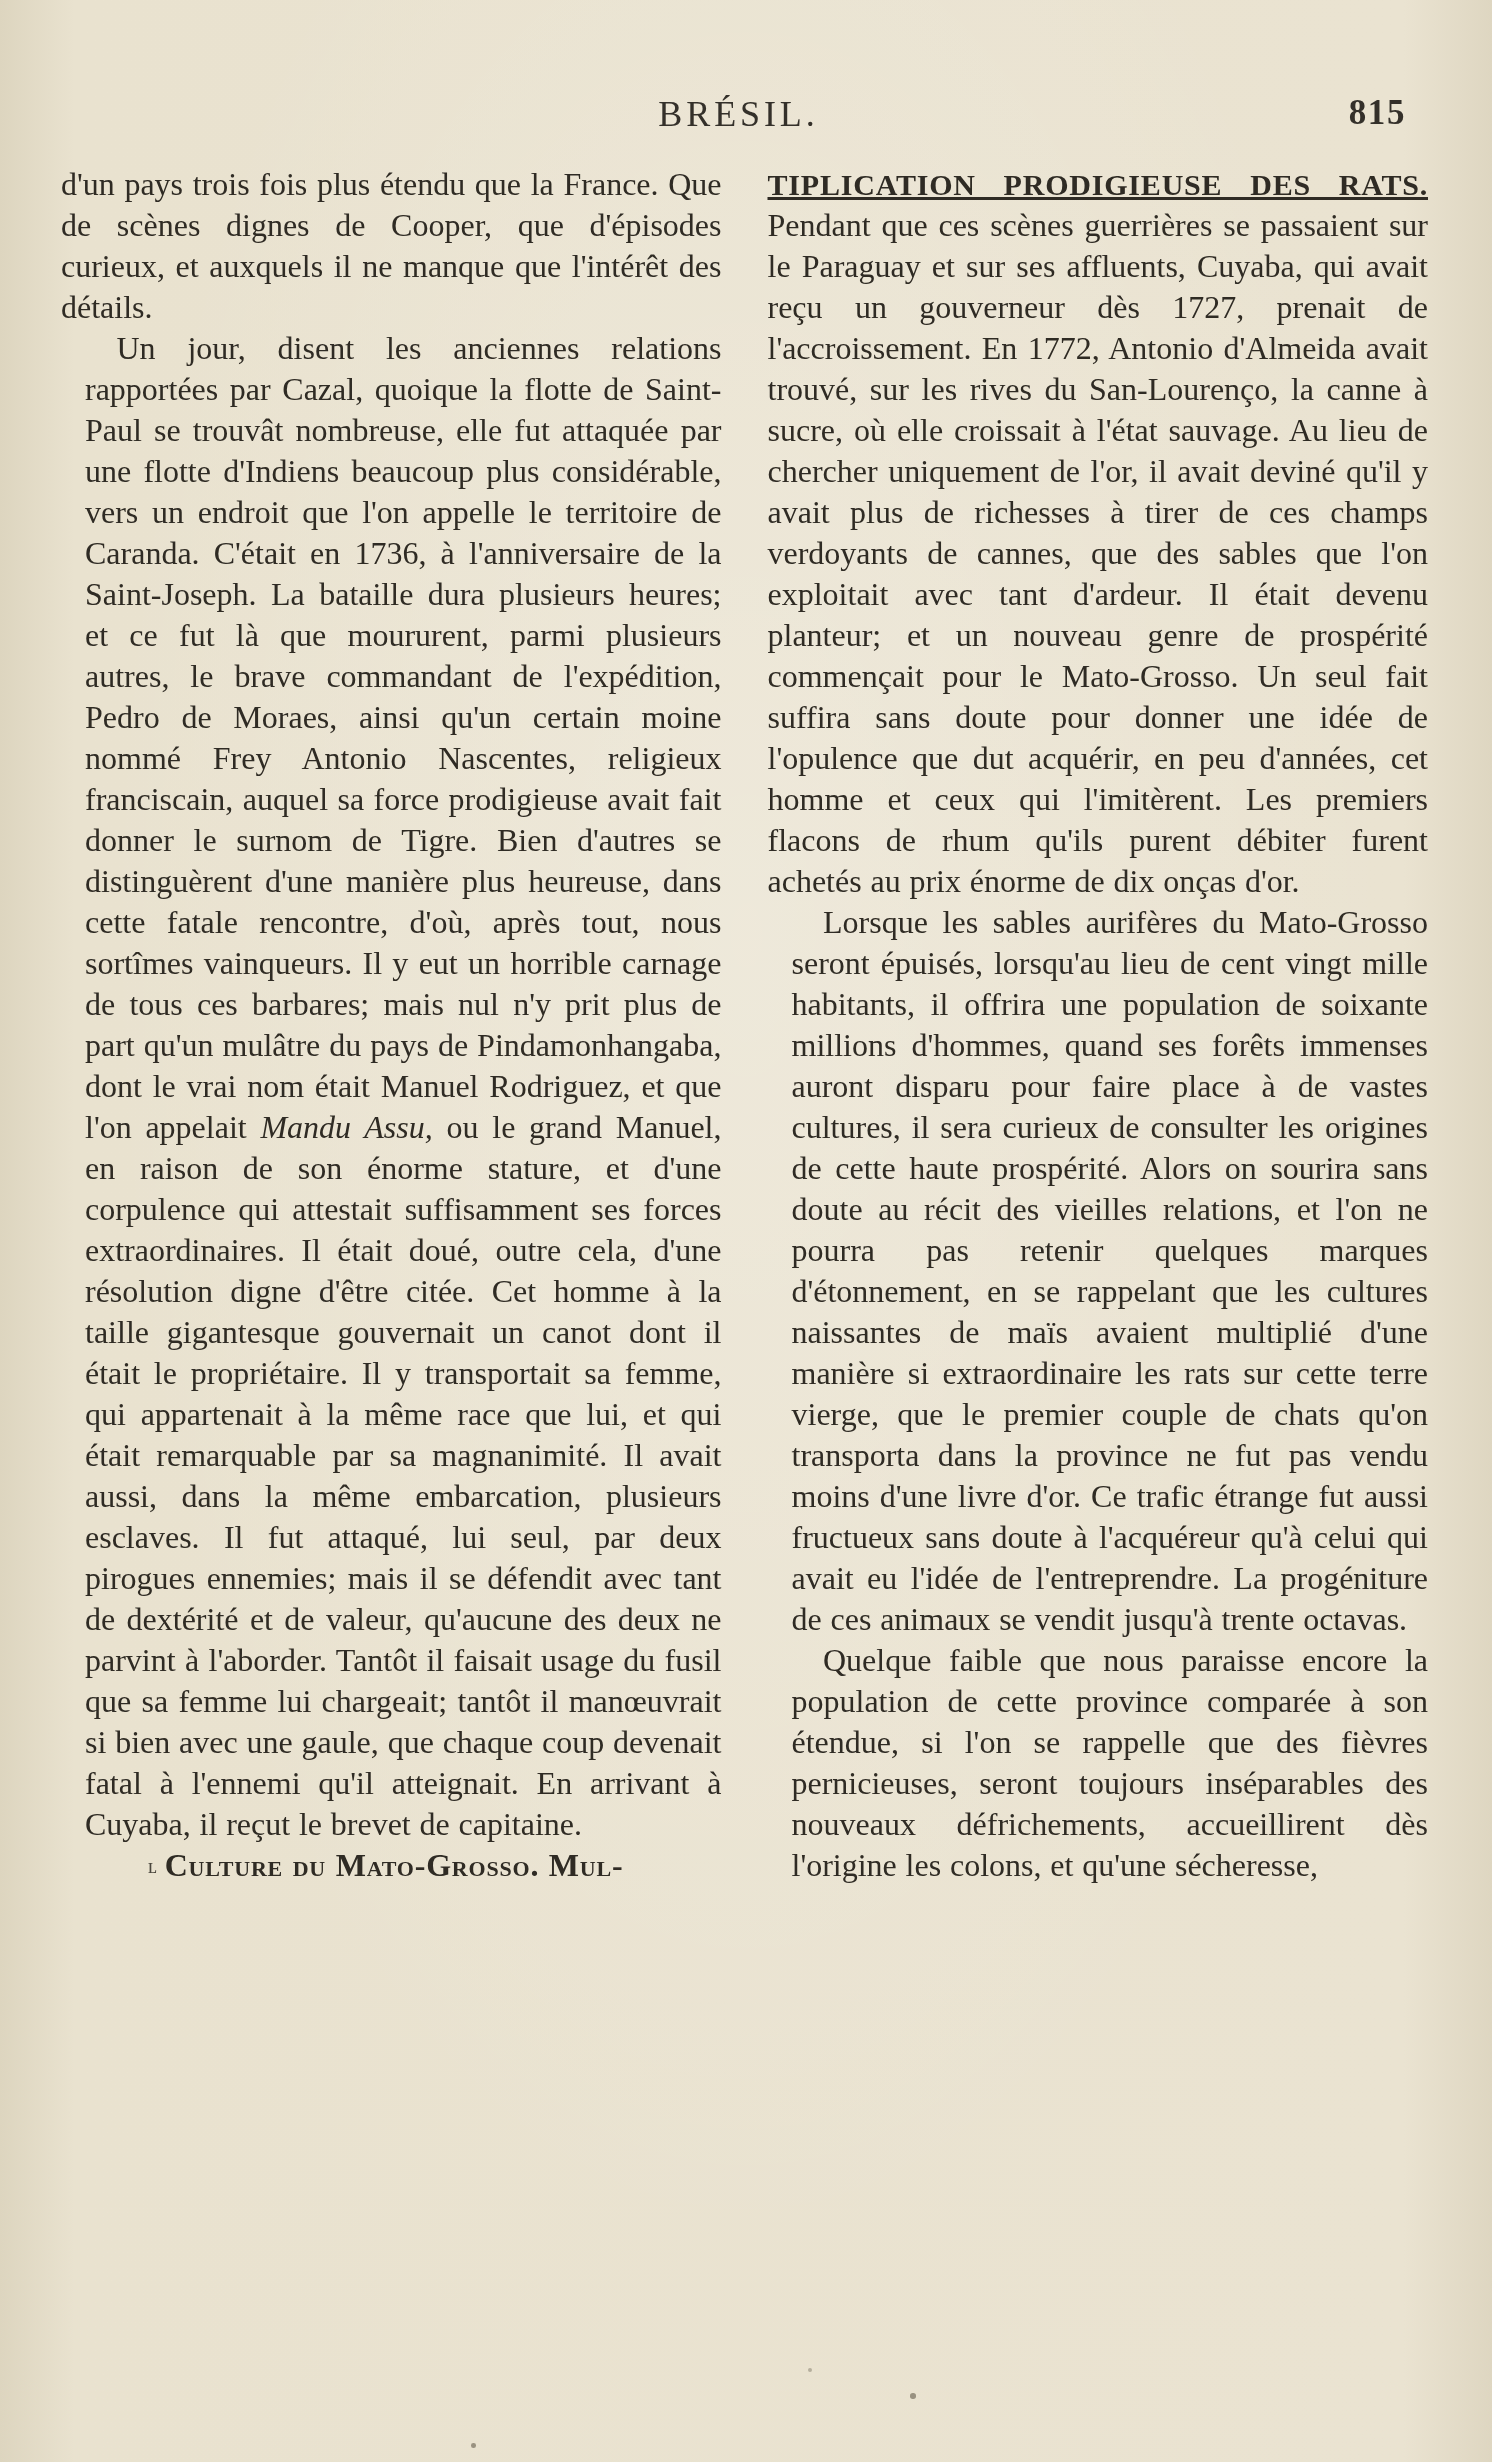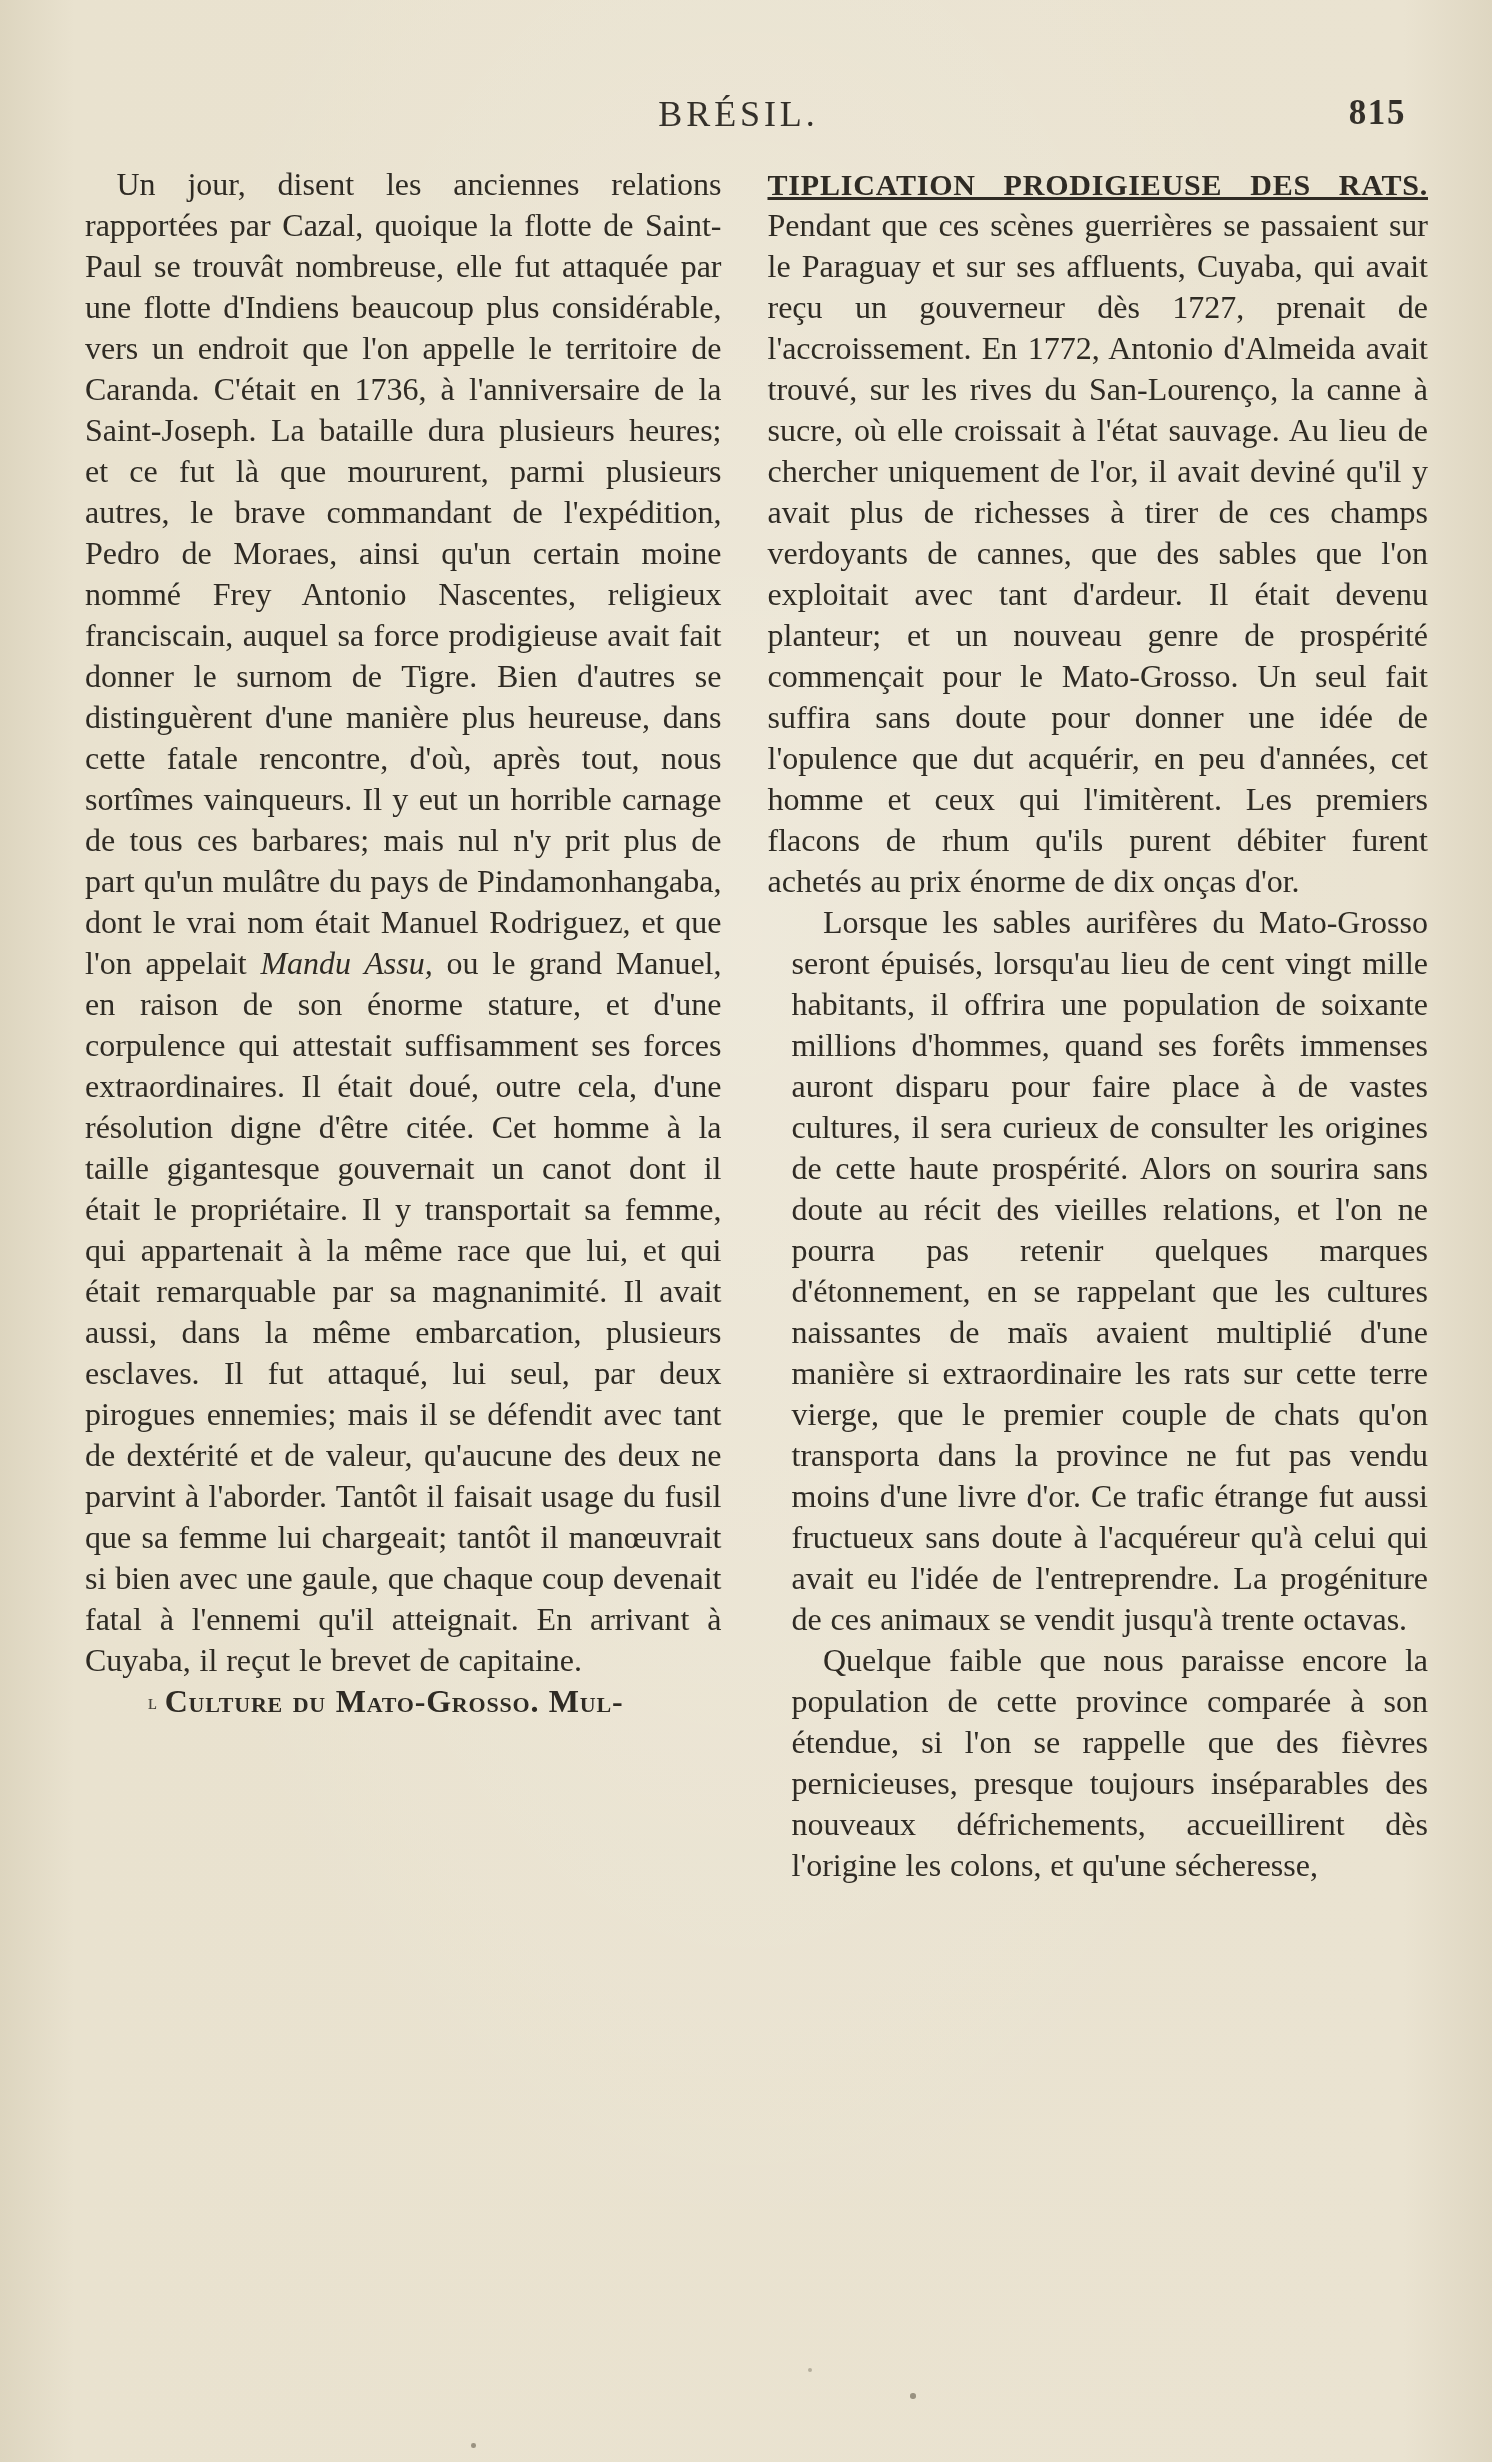--- a/index.html
+++ b/index.html
@@ -95,32 +95,33 @@
 <div class="page">
 
   <div class="header">
     <div class="page-title">BRÉSIL.</div>
     <div class="page-number">815</div>
   </div>
 
   <div class="columns">
 
     <div class="col">
+      <p class="para"><span>d'un pays trois fois plus étendu que la France. Que de scènes dignes de Cooper, que d'épisodes curieux, et auxquels il ne manque que l'intérêt des détails.</span></p>
 
       <p class="para indent"><span>Un jour, disent les anciennes relations rapportées par Cazal, quoique la flotte de Saint-Paul se trouvât nombreuse, elle fut attaquée par une flotte d'Indiens beaucoup plus considérable, vers un endroit que l'on appelle le territoire de Caranda. C'était en 1736, à l'anniversaire de la Saint-Joseph. La bataille dura plusieurs heures; et ce fut là que moururent, parmi plusieurs autres, le brave commandant de l'expédition, Pedro de Moraes, ainsi qu'un certain moine nommé Frey Antonio Nascentes, religieux franciscain, auquel sa force prodigieuse avait fait donner le surnom de Tigre. Bien d'autres se distinguèrent d'une manière plus heureuse, dans cette fatale rencontre, d'où, après tout, nous sortîmes vainqueurs. Il y eut un horrible carnage de tous ces barbares; mais nul n'y prit plus de part qu'un mulâtre du pays de Pindamonhangaba, dont le vrai nom était Manuel Rodriguez, et que l'on appelait </span><i>Mandu Assu,</i><span> ou le grand Manuel, en raison de son énorme stature, et d'une corpulence qui attestait suffisamment ses forces extraordinaires. Il était doué, outre cela, d'une résolution digne d'être citée. Cet homme à la taille gigantesque gouvernait un canot dont il était le propriétaire. Il y transportait sa femme, qui appartenait à la même race que lui, et qui était remarquable par sa magnanimité. Il avait aussi, dans la même embarcation, plusieurs esclaves. Il fut attaqué, lui seul, par deux pirogues ennemies; mais il se défendit avec tant de dextérité et de valeur, qu'aucune des deux ne parvint à l'aborder. Tantôt il faisait usage du fusil que sa femme lui chargeait; tantôt il manœuvrait si bien avec une gaule, que chaque coup devenait fatal à l'ennemi qu'il atteignait. En arrivant à Cuyaba, il reçut le brevet de capitaine.</span></p>
 
       <p class="para indent"><span class="margin-mark">ʟ</span><span class="smallcaps-bold">Culture du Mato-Grosso. Mul-</span></p>
     </div>
 
     <div class="col">
       <p class="para"><span class="allcaps-bold">TIPLICATION PRODIGIEUSE DES RATS.</span><span> Pendant que ces scènes guerrières se passaient sur le Paraguay et sur ses affluents, Cuyaba, qui avait reçu un gouverneur dès 1727, prenait de l'accroissement. En 1772, Antonio d'Almeida avait trouvé, sur les rives du San-Lourenço, la canne à sucre, où elle croissait à l'état sauvage. Au lieu de chercher uniquement de l'or, il avait deviné qu'il y avait plus de richesses à tirer de ces champs verdoyants de cannes, que des sables que l'on exploitait avec tant d'ardeur. Il était devenu planteur; et un nouveau genre de prospérité commençait pour le Mato-Grosso. Un seul fait suffira sans doute pour donner une idée de l'opulence que dut acquérir, en peu d'années, cet homme et ceux qui l'imitèrent. Les premiers flacons de rhum qu'ils purent débiter furent achetés au prix énorme de dix onças d'or.</span></p>
 
       <p class="para indent"><span>Lorsque les sables aurifères du Mato-Grosso seront épuisés, lorsqu'au lieu de cent vingt mille habitants, il offrira une population de soixante millions d'hommes, quand ses forêts immenses auront disparu pour faire place à de vastes cultures, il sera curieux de consulter les origines de cette haute prospérité. Alors on sourira sans doute au récit des vieilles relations, et l'on ne pourra pas retenir quelques marques d'étonnement, en se rappelant que les cultures naissantes de maïs avaient multiplié d'une manière si extraordinaire les rats sur cette terre vierge, que le premier couple de chats qu'on transporta dans la province ne fut pas vendu moins d'une livre d'or. Ce trafic étrange fut aussi fructueux sans doute à l'acquéreur qu'à celui qui avait eu l'idée de l'entreprendre. La progéniture de ces animaux se vendit jusqu'à trente octavas.</span></p>
 
-      <p class="para indent"><span>Quelque faible que nous paraisse encore la population de cette province comparée à son étendue, si l'on se rappelle que des fièvres pernicieuses, presque toujours inséparables des nouveaux défrichements, accueillirent dès l'origine les colons, et qu'une sécheresse,</span></p>
+      <p class="para indent"><span>Quelque faible que nous paraisse encore la population de cette province comparée à son étendue, si l'on se rappelle que des fièvres pernicieuses, seront toujours inséparables des nouveaux défrichements, accueillirent dès l'origine les colons, et qu'une sécheresse,</span></p>
     </div>
 
   </div>
 
   <div class="speck speck-1"></div>
   <div class="speck speck-2"></div>
   <div class="speck speck-3"></div>
 
 </div>
 

